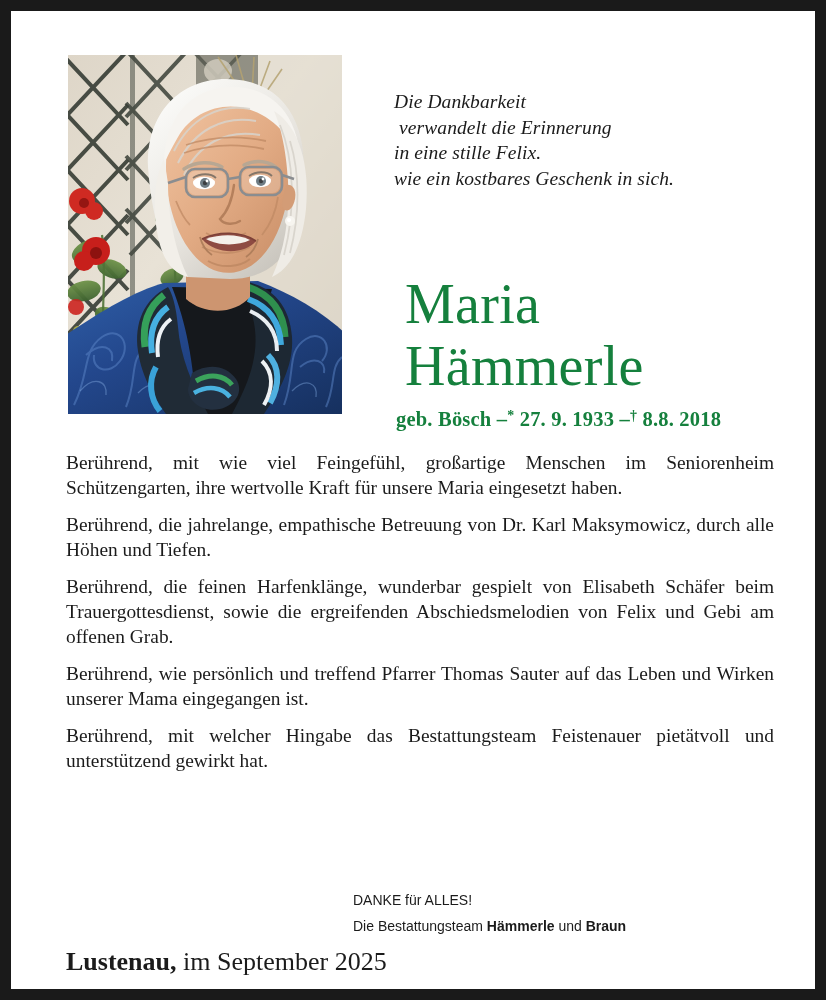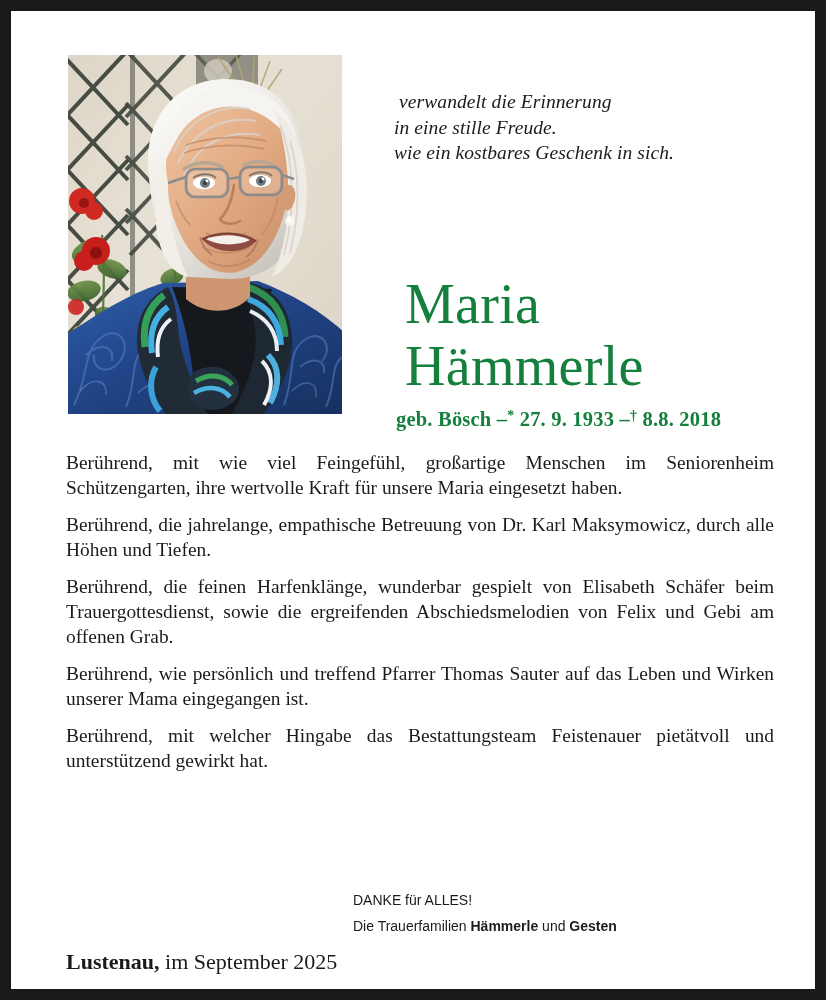--- a/index.html
+++ b/index.html
@@ -121,21 +121,21 @@
     color: #1b1b1b;
   }
   .closing .cline { white-space: nowrap; }
   .closing b { font-weight: bold; }
 
   .place {
     position: absolute;
     left: 55px;
     top: 938px;
     font-family: "Liberation Serif", "DejaVu Serif", serif;
-    font-size: 22px;
+    font-size: 26px;
     line-height: 26px;
     color: #1b1b1b;
     white-space: nowrap;
   }
   .place b { font-weight: bold; }
 </style>
 </head>
 <body>
 
 <div class="notice">
@@ -352,22 +352,23 @@
         <path d="M138 184 C152 179 170 179 182 185 C170 191 150 191 138 184 Z" fill="#f4f0ea"></path>
         <path d="M134 184 C150 176 174 176 188 186" stroke="#7d4038" stroke-width="1.6" fill="none"></path>
         <path d="M132 182 C134 190 138 196 144 200" stroke="#b07f5c" stroke-width="1.8" fill="none"></path>
         <path d="M190 184 C188 192 184 198 178 202" stroke="#b07f5c" stroke-width="1.8" fill="none"></path>
 
         <path d="M140 206 C154 214 172 212 182 204" stroke="#bd8762" stroke-width="2" fill="none" opacity="0.8"></path>
       </svg>
     </div>
 
     <div class="poem">
+      <div class="pline">Die Dankbarkeit</div>
       <div class="pline"> verwandelt die Erinnerung</div>
-      <div class="pline">in eine stille Freude.</div>
+      <div class="pline">in eine stille Felix.</div>
       <div class="pline">wie ein kostbares Geschenk in sich.</div>
     </div>
 
     <div class="nameblock">
       <div class="name-line first">Maria</div>
       <div class="name-line second">Hämmerle</div>
       <div class="dates">
         <span>geb.</span>
         <span>Bösch</span>
         <span>–</span><sup>*</sup>
@@ -380,19 +381,19 @@
     <div class="body">
       <p class="para">Berührend, mit wie viel Feingefühl, großartige Menschen im Seniorenheim Schützengarten, ihre wertvolle Kraft für unsere Maria eingesetzt haben.</p>
       <p class="para">Berührend, die jahrelange, empathische Betreuung von Dr. Karl Maksymowicz, durch alle Höhen und Tiefen.</p>
       <p class="para">Berührend, die feinen Harfenklänge, wunderbar gespielt von Elisabeth Schäfer beim Trauergottesdienst, sowie die ergreifenden Abschiedsmelodien von Felix und Gebi am offenen Grab.</p>
       <p class="para">Berührend, wie persönlich und treffend Pfarrer Thomas Sauter auf das Leben und Wirken unserer Mama eingegangen ist.</p>
       <p class="para">Berührend, mit welcher Hingabe das Bestattungsteam Feistenauer pietätvoll und unterstützend gewirkt hat.</p>
     </div>
 
     <div class="closing">
       <div class="cline">DANKE für ALLES!</div>
-      <div class="cline"><span>Die Trauerfamilien </span><b>Hämmerle</b><span> und </span><b>Gesten</b></div>
+      <div class="cline"><span>Die Bestattungsteam </span><b>Hämmerle</b><span> und </span><b>Braun</b></div>
     </div>
 
     <div class="place"><b>Lustenau,</b><span> im September 2025</span></div>
 
   </div>
 </div>
 
 </body></html>

